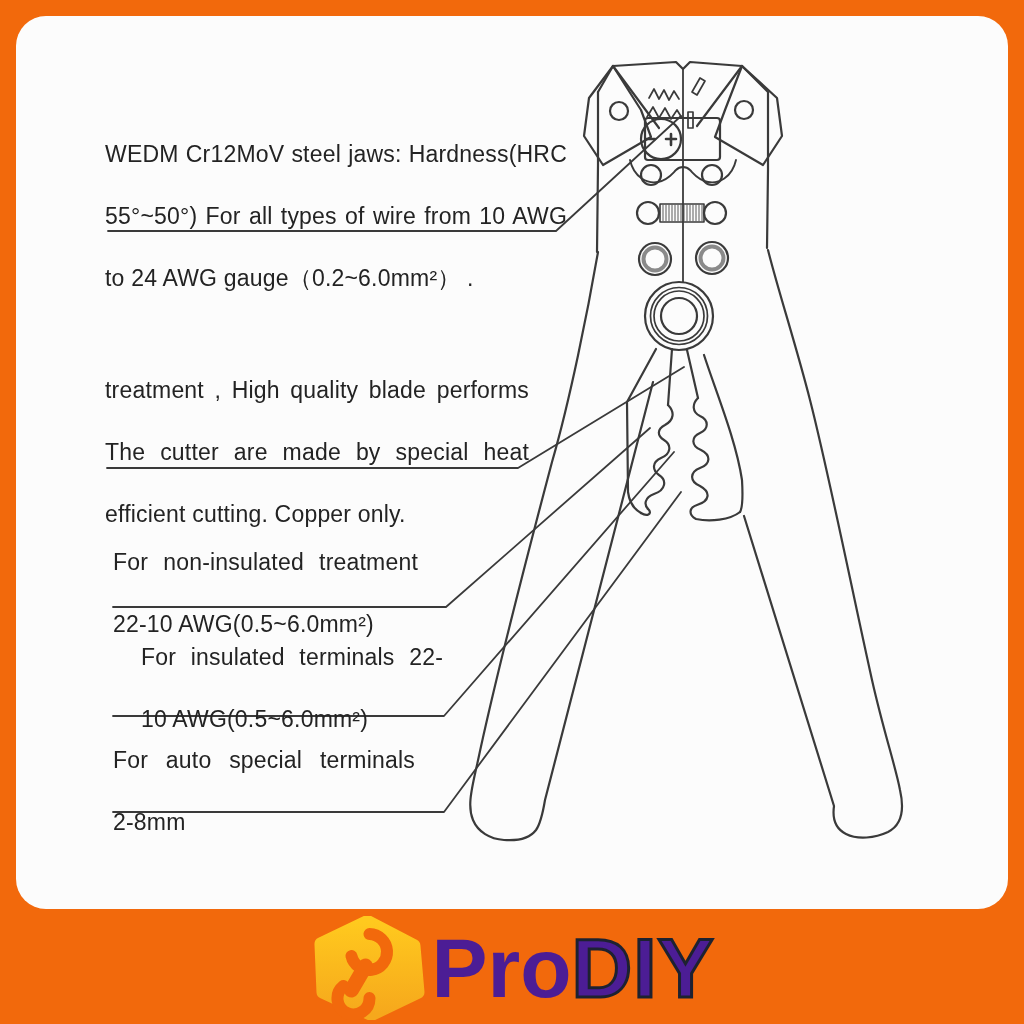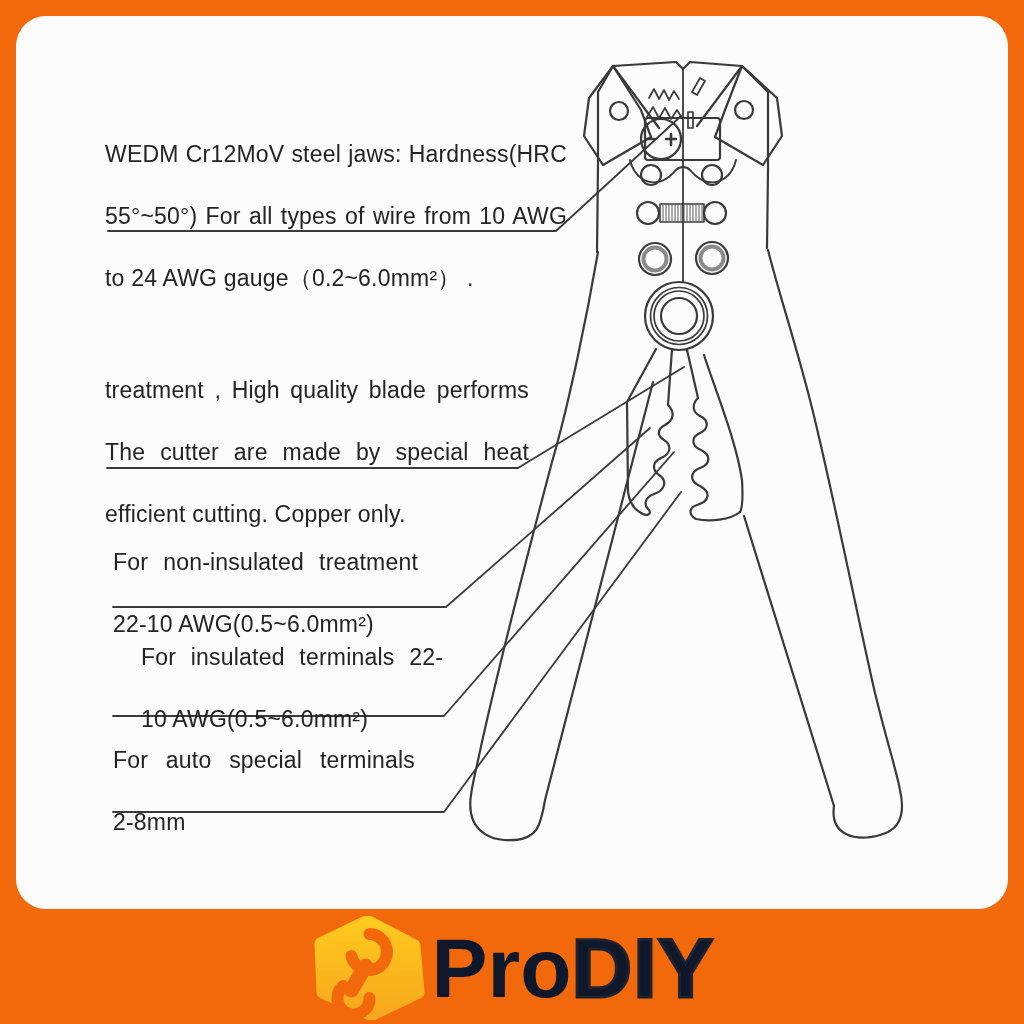--- a/index.html
+++ b/index.html
@@ -42,21 +42,21 @@
     position:absolute;
     left:50%;top:916px;
     transform:translateX(-50%);
     display:flex;align-items:center;
     height:104px;
   }
   .brand-icon{width:116px;height:104px;flex:0 0 auto;}
   .brand-text{
     font-size:84px;
     line-height:104px;
-    color:#0f172a;
+    color:#4c1d95;
     white-space:nowrap;
     margin-left:6px;
   }
   .brand-text .pro{font-weight:700;}
   .brand-text .diy{
     font-weight:700;
     -webkit-text-stroke:3px #1D2230;
     letter-spacing:1px;
   }
 </style>

